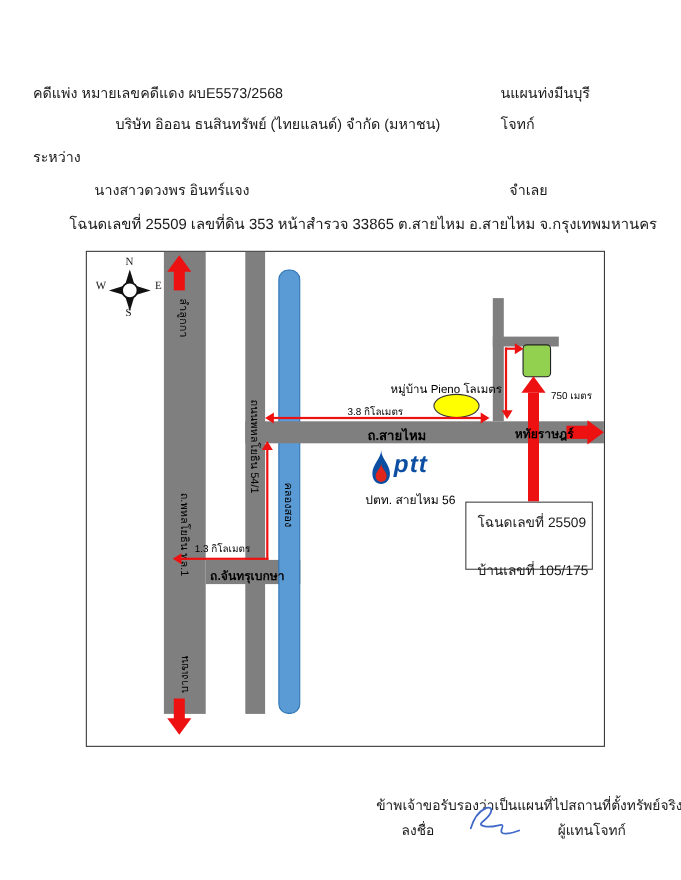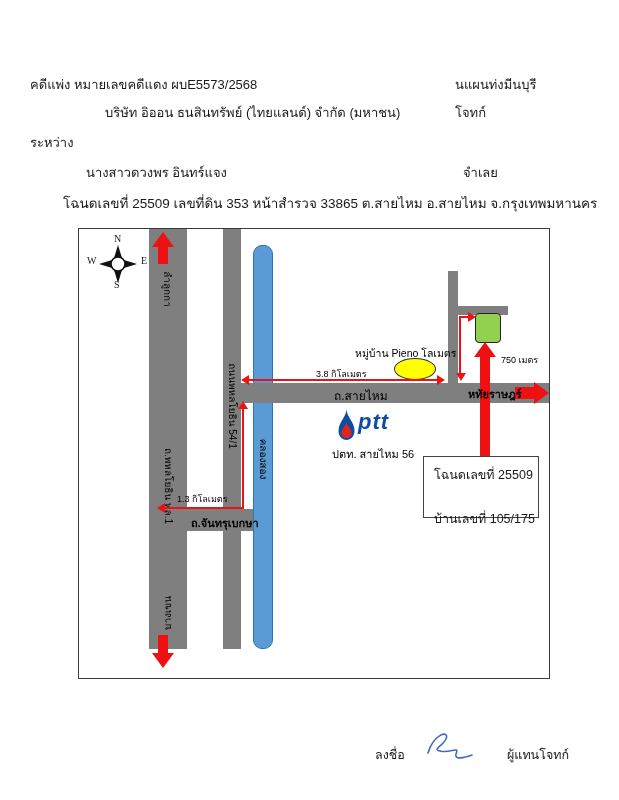--- a/index.html
+++ b/index.html
@@ -90,21 +90,21 @@
     <div class="road" style="left:144px; top:154px; width:326px; height:20px; z-index:3;"></div>
     <div class="road" style="left:108px; top:280px; width:86px; height:22px; z-index:1;"></div>
     <div class="road" style="left:369px; top:42px; width:10px; height:112px; z-index:1;"></div>
     <div class="road" style="left:369px; top:77px; width:60px; height:9px; z-index:1;"></div>
 
     <div class="vlabel" style="left:88px; top:60px;">ลำลูกกา</div>
     <div class="vlabel" style="left:89px; top:257px;">ถ.พหลโยธิน ทล.1</div>
     <div class="vlabel ccw" style="left:88px; top:384px;">บางเขน</div>
     <div class="vlabel" style="left:153px; top:177px;">ถนนพหลโยธิน 54/1</div>
     <div class="vlabel" style="left:184px; top:230px;">คลองสอง</div>
-    <div class="maplabel" style="left:255px; top:157px; font-size:12px; font-weight:normal;">ถ.สายไหม</div>
+    <div class="maplabel" style="left:255px; top:157px; font-size:12px; font-weight:bold;">ถ.สายไหม</div>
     <div class="maplabel" style="left:389px; top:156px; font-size:11px; font-weight:bold;">หทัยราษฎร์</div>
     <div class="maplabel" style="left:112px; top:285px; font-size:11px; font-weight:bold;">ถ.จันทรุเบกษา</div>
 
     <div class="tri tri-up-big" style="left:73px; top:3px;"></div>
     <div class="shaft" style="left:79px; top:17px; width:10px; height:18px;"></div>
     <div class="shaft" style="left:79px; top:406px; width:10px; height:19px;"></div>
     <div class="tri tri-down-big" style="left:73px; top:424px;"></div>
     <div class="shaft" style="left:436px; top:158px; width:20px; height:12px;"></div>
     <div class="tri tri-right-big" style="left:455px; top:153px;"></div>
 
@@ -141,19 +141,20 @@
       <span class="word">ptt</span>
       <span class="cap">ปตท. สายไหม 56</span>
     </div>
 
     <div class="infobox">
       <div style="top:8px;">โฉนดเลขที่ 25509</div>
       <div style="top:36px;margin-top:16px;">บ้านเลขที่ 105/175</div>
     </div>
   </div>
 
-  <div class="footer-line" style="left:375px; top:745px;">ลงชื่อ</div>
+  <div class="footer-line" style="left:342px; top:722px;">ข้าพเจ้าขอรับรองว่าเป็นแผนที่ไปสถานที่ตั้งทรัพย์จริง</div>
+  <div class="footer-line" style="left:365px; top:745px;">ลงชื่อ</div>
   <svg width="56" height="34" viewBox="0 0 56 34" style="position:absolute; left:420px; top:729px;">
     <path d="M8,24 C14,4 30,1 26,10 C23,17 12,20 20,22 C30,25 40,16 36,25 C34,31 44,29 52,26" fill="none" stroke="#4169c8" stroke-width="1.6" stroke-linecap="round"></path>
   </svg>
   <div class="footer-line" style="left:507px; top:745px;">ผู้แทนโจทก์</div>
 
 </div>
 
 </body></html>

